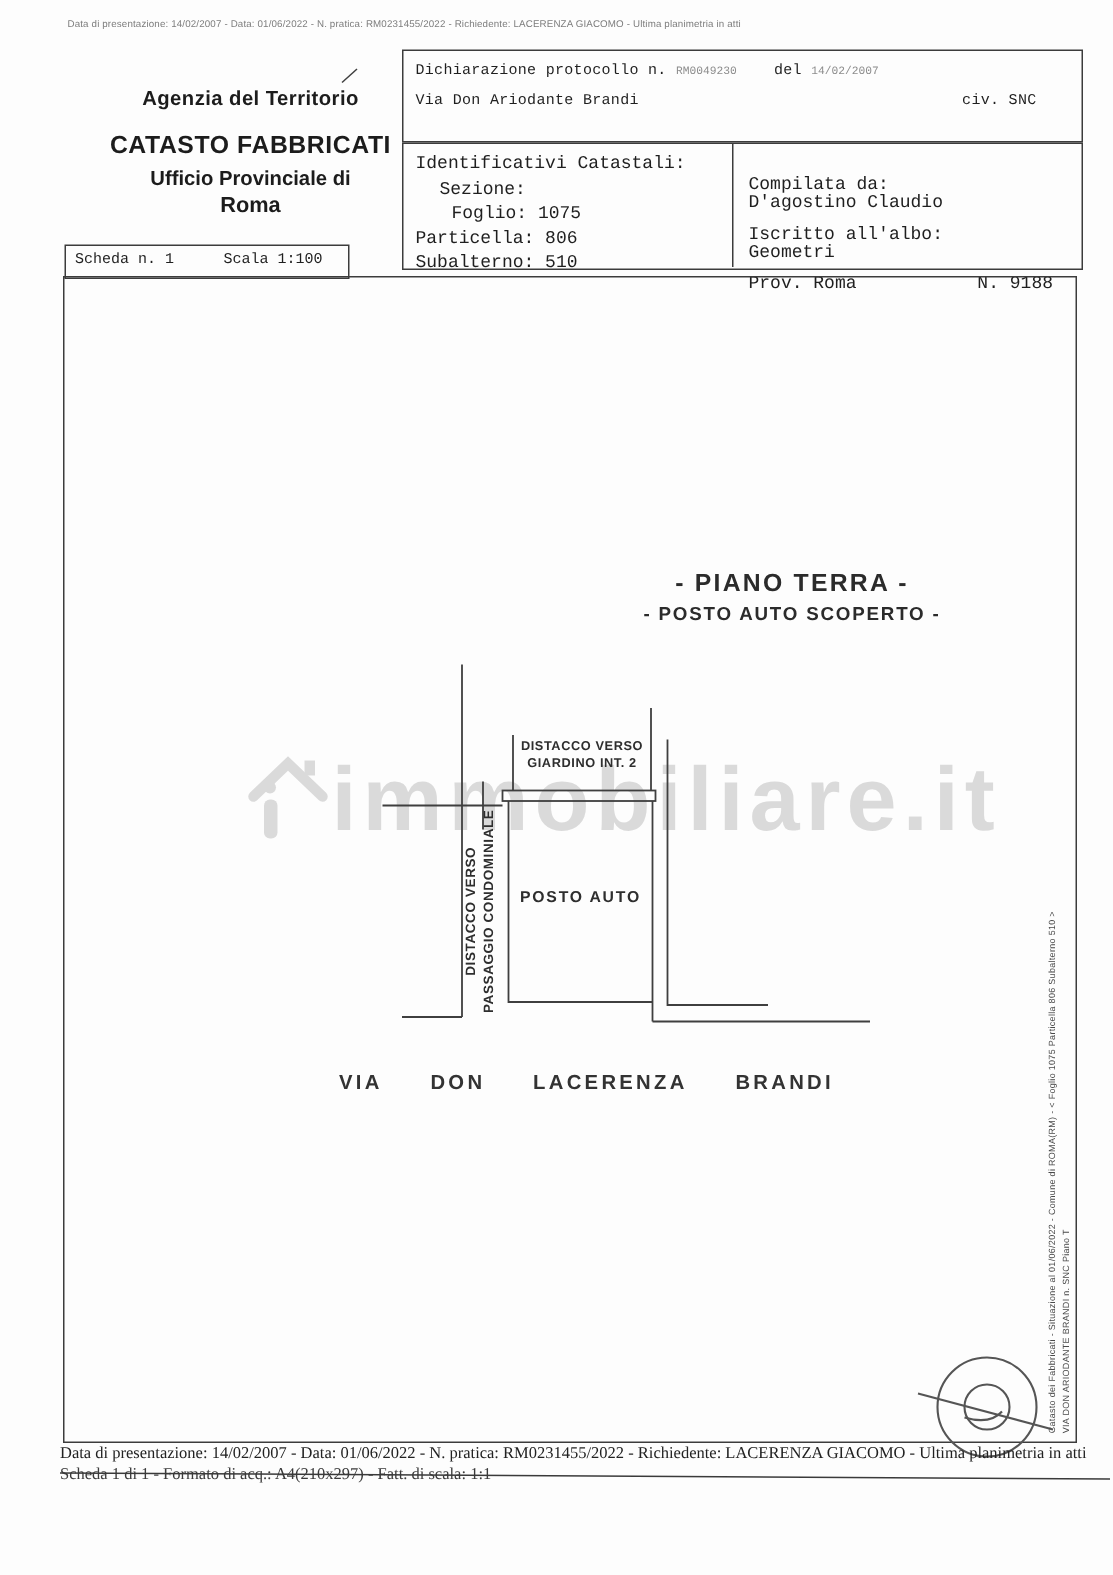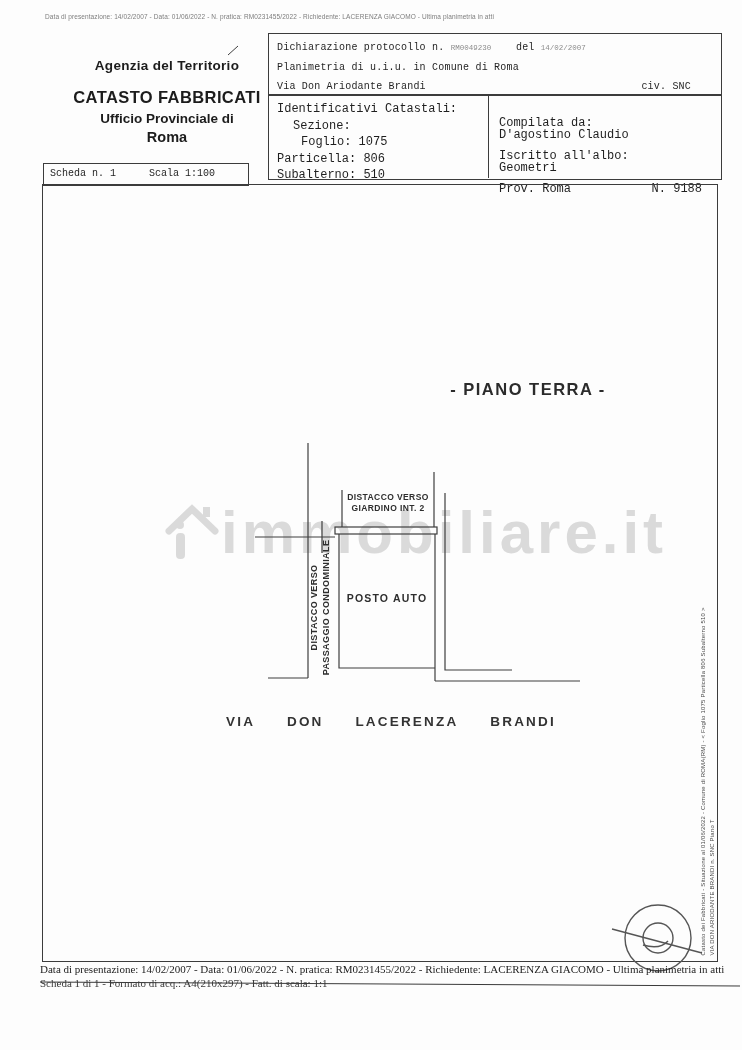--- a/index.html
+++ b/index.html
@@ -60,21 +60,20 @@
     <div class="l4">Roma</div>
   </div>
 
   <div class="abs box" style="left:268px;top:33px;width:454px;height:62px;padding:4px 8px;">
     <div class="decl-row mono">
       <span>Dichiarazione protocollo n.</span>
       <span class="faint-sm">RM0049230</span>
       &nbsp;&nbsp;&nbsp;<span>del</span>
       <span class="faint-sm">14/02/2007</span>
     </div>
-    <div class="decl-row mono">Planimetria di u.i.u. in Comune di Roma</div>
     <div class="decl-row mono" style="display:flex;justify-content:space-between;padding-right:22px;">
       <span>Via Don Ariodante Brandi</span>
       <span>civ. SNC</span>
     </div>
   </div>
 
   <div class="abs box" style="left:268px;top:95px;width:454px;height:85px;">
     <div class="abs" style="left:219px;top:0;width:0;height:82px;border-left:1.5px solid #3c3c3c;"></div>
     <div class="abs mono" style="left:8px;top:5px;">
       <div class="id-line">Identificativi Catastali:</div>
@@ -88,28 +87,29 @@
       <div class="id-line" style="line-height:12px;">D'agostino Claudio</div>
       <div class="id-line" style="line-height:12px;margin-top:9px;">Iscritto all'albo:</div>
       <div class="id-line" style="line-height:12px;">Geometri</div>
       <div class="id-line" style="line-height:12px;margin-top:9px;display:flex;justify-content:space-between;padding-right:12px;">
         <span>Prov. Roma</span>
         <span>N. 9188</span>
       </div>
     </div>
   </div>
 
-  <div class="abs box mono" style="left:43px;top:163px;width:206px;height:23px;font-size:10px;">
+  <div class="abs box mono" style="left:43px;top:163px;width:190px;height:23px;font-size:10px;">
     <span class="abs" style="left:6px;top:4px;">Scheda n. 1</span>
     <span class="abs" style="left:105px;top:4px;">Scala 1:100</span>
   </div>
 
   <div class="abs box" style="left:42px;top:184px;width:676px;height:778px;z-index:2;"></div>
 
   <div class="abs center plan-title" style="left:408px;top:380px;width:240px;z-index:3;">- PIANO TERRA -</div>
+  <div class="abs center plan-sub" style="left:408px;top:402px;width:240px;z-index:3;">- POSTO AUTO SCOPERTO -</div>
 
   <svg class="abs" style="left:0;top:0;z-index:2;" width="742" height="1050" viewBox="0 0 742 1050">
     <g stroke="#3f3f3f" stroke-width="1.2" fill="none">
 
       <path d="M308,443 L308,678"></path>
       <path d="M268,678 L308,678"></path>
 
       <path d="M339,534 L339,668 L435,668"></path>
       <path d="M435,534 L435,681"></path>
       <rect x="335" y="527" width="102" height="7"></rect>

